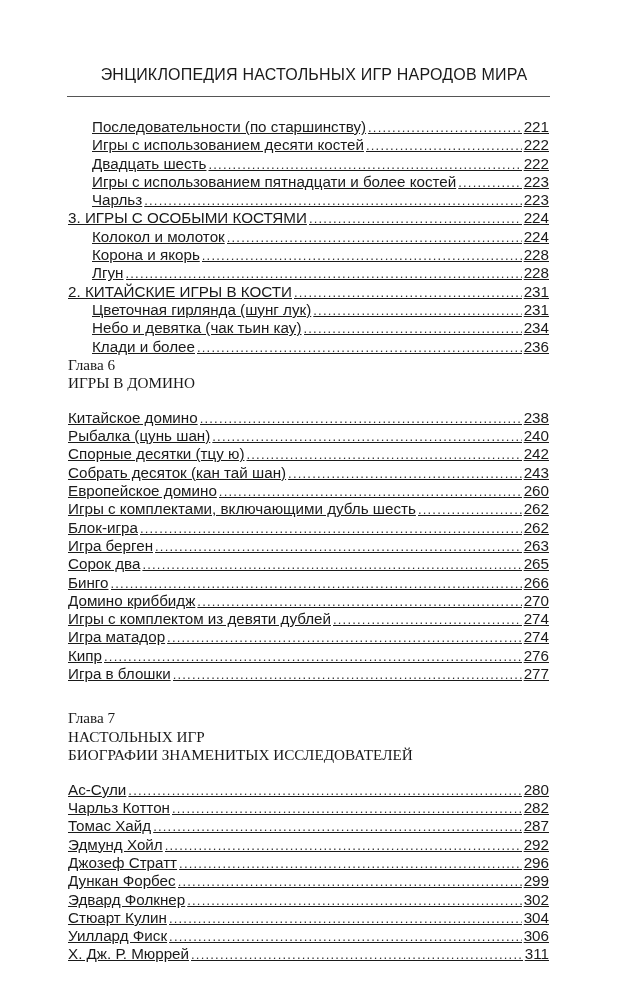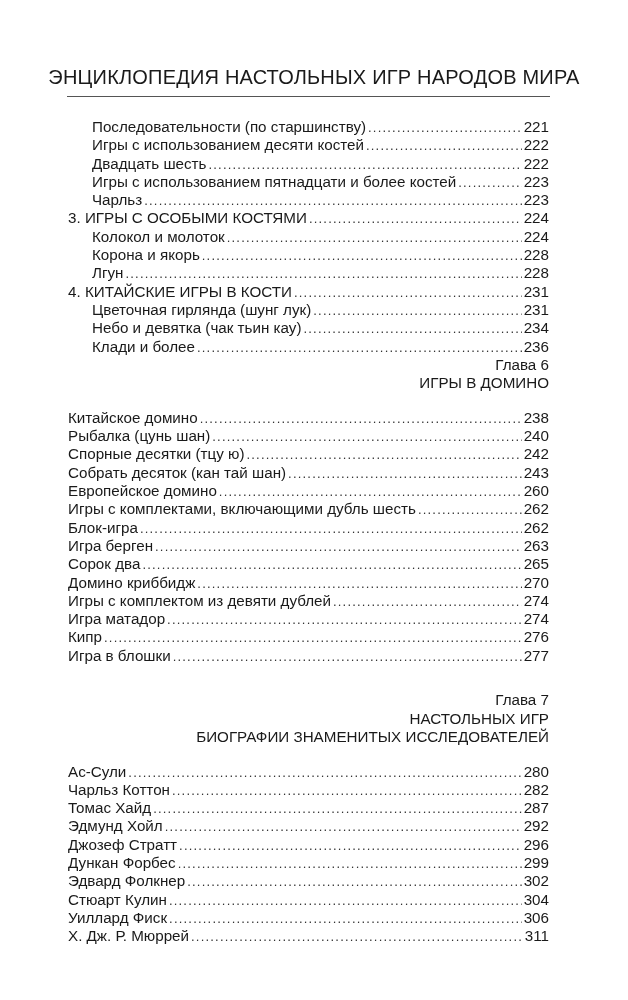--- a/index.html
+++ b/index.html
@@ -1,29 +1,29 @@
 <!DOCTYPE html>
 <html><head>
 <meta charset="utf-8">
 <style>
   html, body { margin: 0; padding: 0; background: #ffffff; }
   body { width: 628px; height: 1000px; position: relative; overflow: hidden;
          font-family: "Liberation Sans", "DejaVu Sans", sans-serif; color: #1a1a1a; }
   .running-head { position: absolute; left: 0; width: 628px; top: 66px; text-align: center;
-                  font-size: 20px; letter-spacing: 0.2px; }
+                  font-size: 16px; letter-spacing: 0.2px; }
   .rule { position: absolute; left: 67px; width: 483px; top: 96px; height: 0;
           border-top: 1.5px solid #555; }
   .toc { position: absolute; left: 68px; width: 481px; top: 118px; font-size: 15.2px; }
-  .row { display: flex; align-items: baseline; height: 18.3px; line-height: 18.3px; white-space: nowrap; }
+  .row { display: flex; align-items: baseline; height: 18.3px; line-height: 18.3px; white-space: nowrap; text-decoration: underline; }
   .row.sub { padding-left: 24px; }
   .row .title { flex: 0 0 auto; }
   .row .dots { flex: 1 1 auto; overflow: hidden; margin: 0 2px; color: #333; letter-spacing: 1.2px; font-size: 13px; }
   .row .dots::before { content: "..............................................................................................................................................................................................."; }
   .row .page { flex: 0 0 auto; }
-  .chapter { text-align: right; font-size: 15.2px; line-height: 18.5px; }
+  .chapter { text-align: left; font-size: 15.2px; line-height: 18.5px; font-family: Liberation Serif, serif; }
 </style>
 </head>
 <body>
 
 <div class="running-head">ЭНЦИКЛОПЕДИЯ НАСТОЛЬНЫХ ИГР НАРОДОВ МИРА</div>
 <div class="rule"></div>
 
 <div class="toc">
 
   <div>
@@ -66,21 +66,21 @@
         <span class="title">Корона и якорь</span>
         <span class="dots"></span>
         <span class="page">228</span>
       </div>
     <div class="row sub">
         <span class="title">Лгун</span>
         <span class="dots"></span>
         <span class="page">228</span>
       </div>
     <div class="row">
-        <span class="title">4. КИТАЙСКИЕ ИГРЫ В КОСТИ</span>
+        <span class="title">2. КИТАЙСКИЕ ИГРЫ В КОСТИ</span>
         <span class="dots"></span>
         <span class="page">231</span>
       </div>
     <div class="row sub">
         <span class="title">Цветочная гирлянда (шунг лук)</span>
         <span class="dots"></span>
         <span class="page">231</span>
       </div>
     <div class="row sub">
         <span class="title">Небо и девятка (чак тьин кау)</span>
@@ -139,20 +139,25 @@
       </div>
     <div class="row">
         <span class="title">Игра берген</span>
         <span class="dots"></span>
         <span class="page">263</span>
       </div>
     <div class="row">
         <span class="title">Сорок два</span>
         <span class="dots"></span>
         <span class="page">265</span>
+      </div>
+    <div class="row">
+        <span class="title">Бинго</span>
+        <span class="dots"></span>
+        <span class="page">266</span>
       </div>
     <div class="row">
         <span class="title">Домино криббидж</span>
         <span class="dots"></span>
         <span class="page">270</span>
       </div>
     <div class="row">
         <span class="title">Игры с комплектом из девяти дублей</span>
         <span class="dots"></span>
         <span class="page">274</span>

